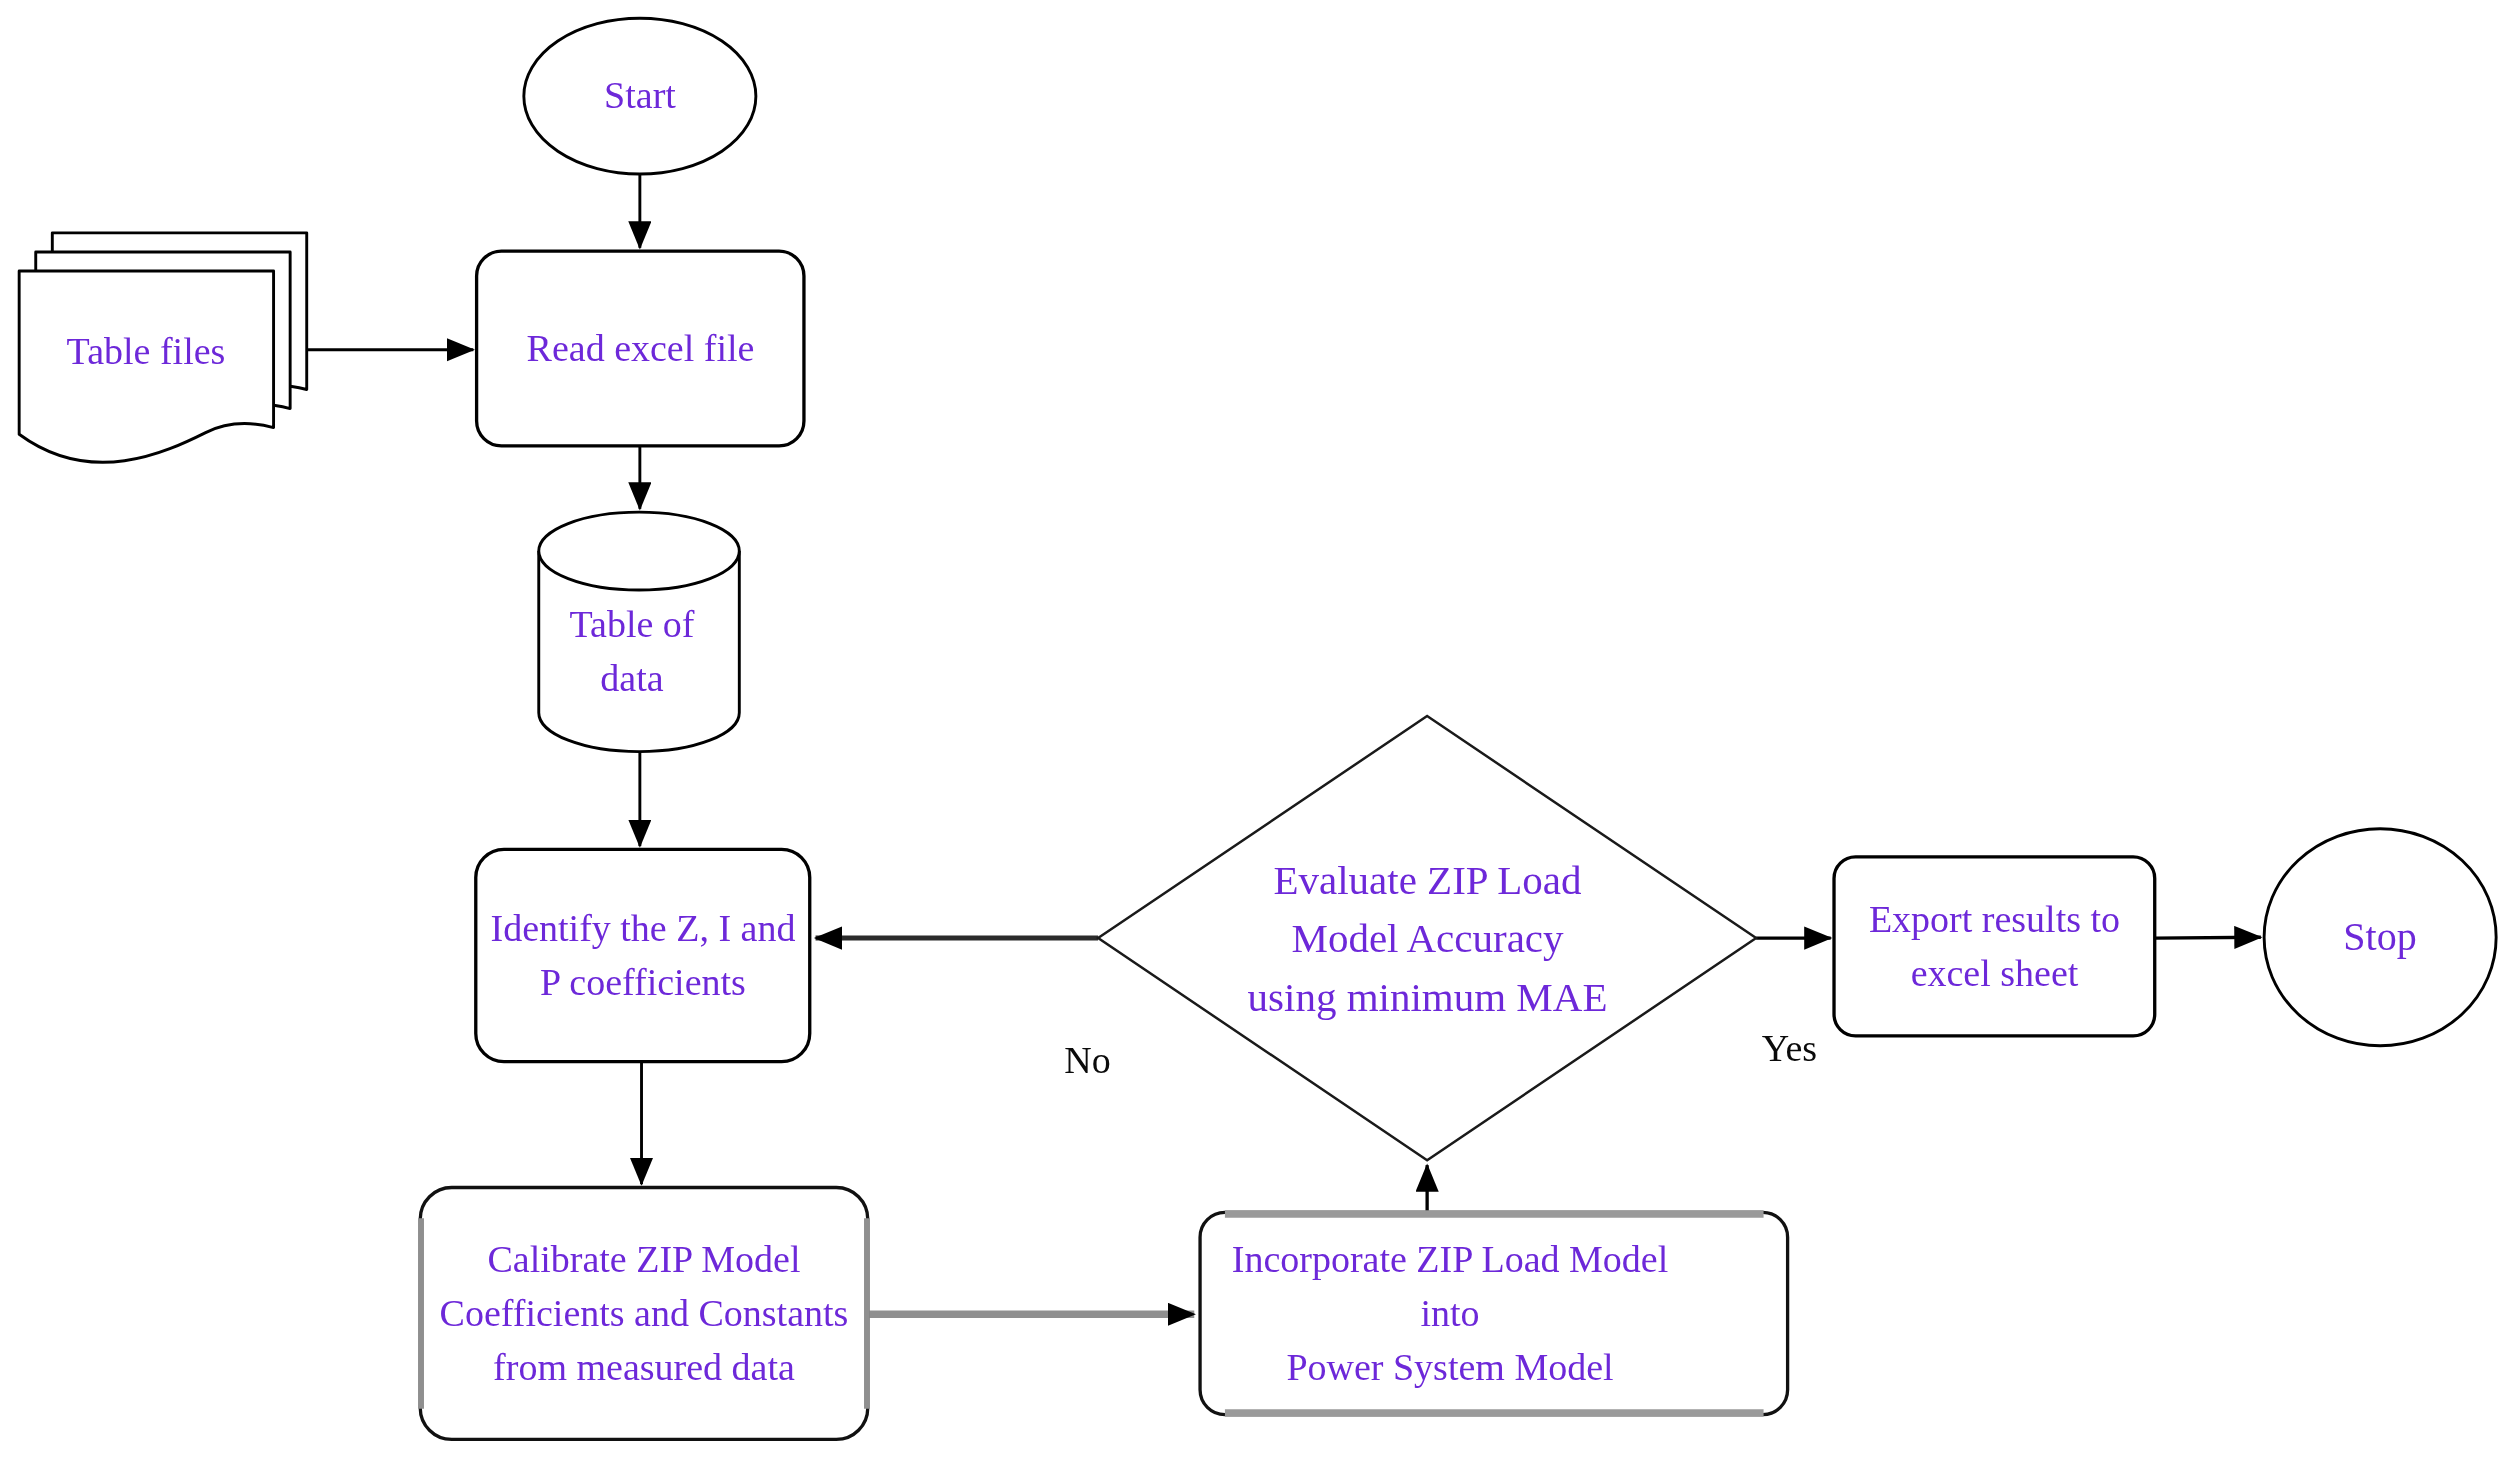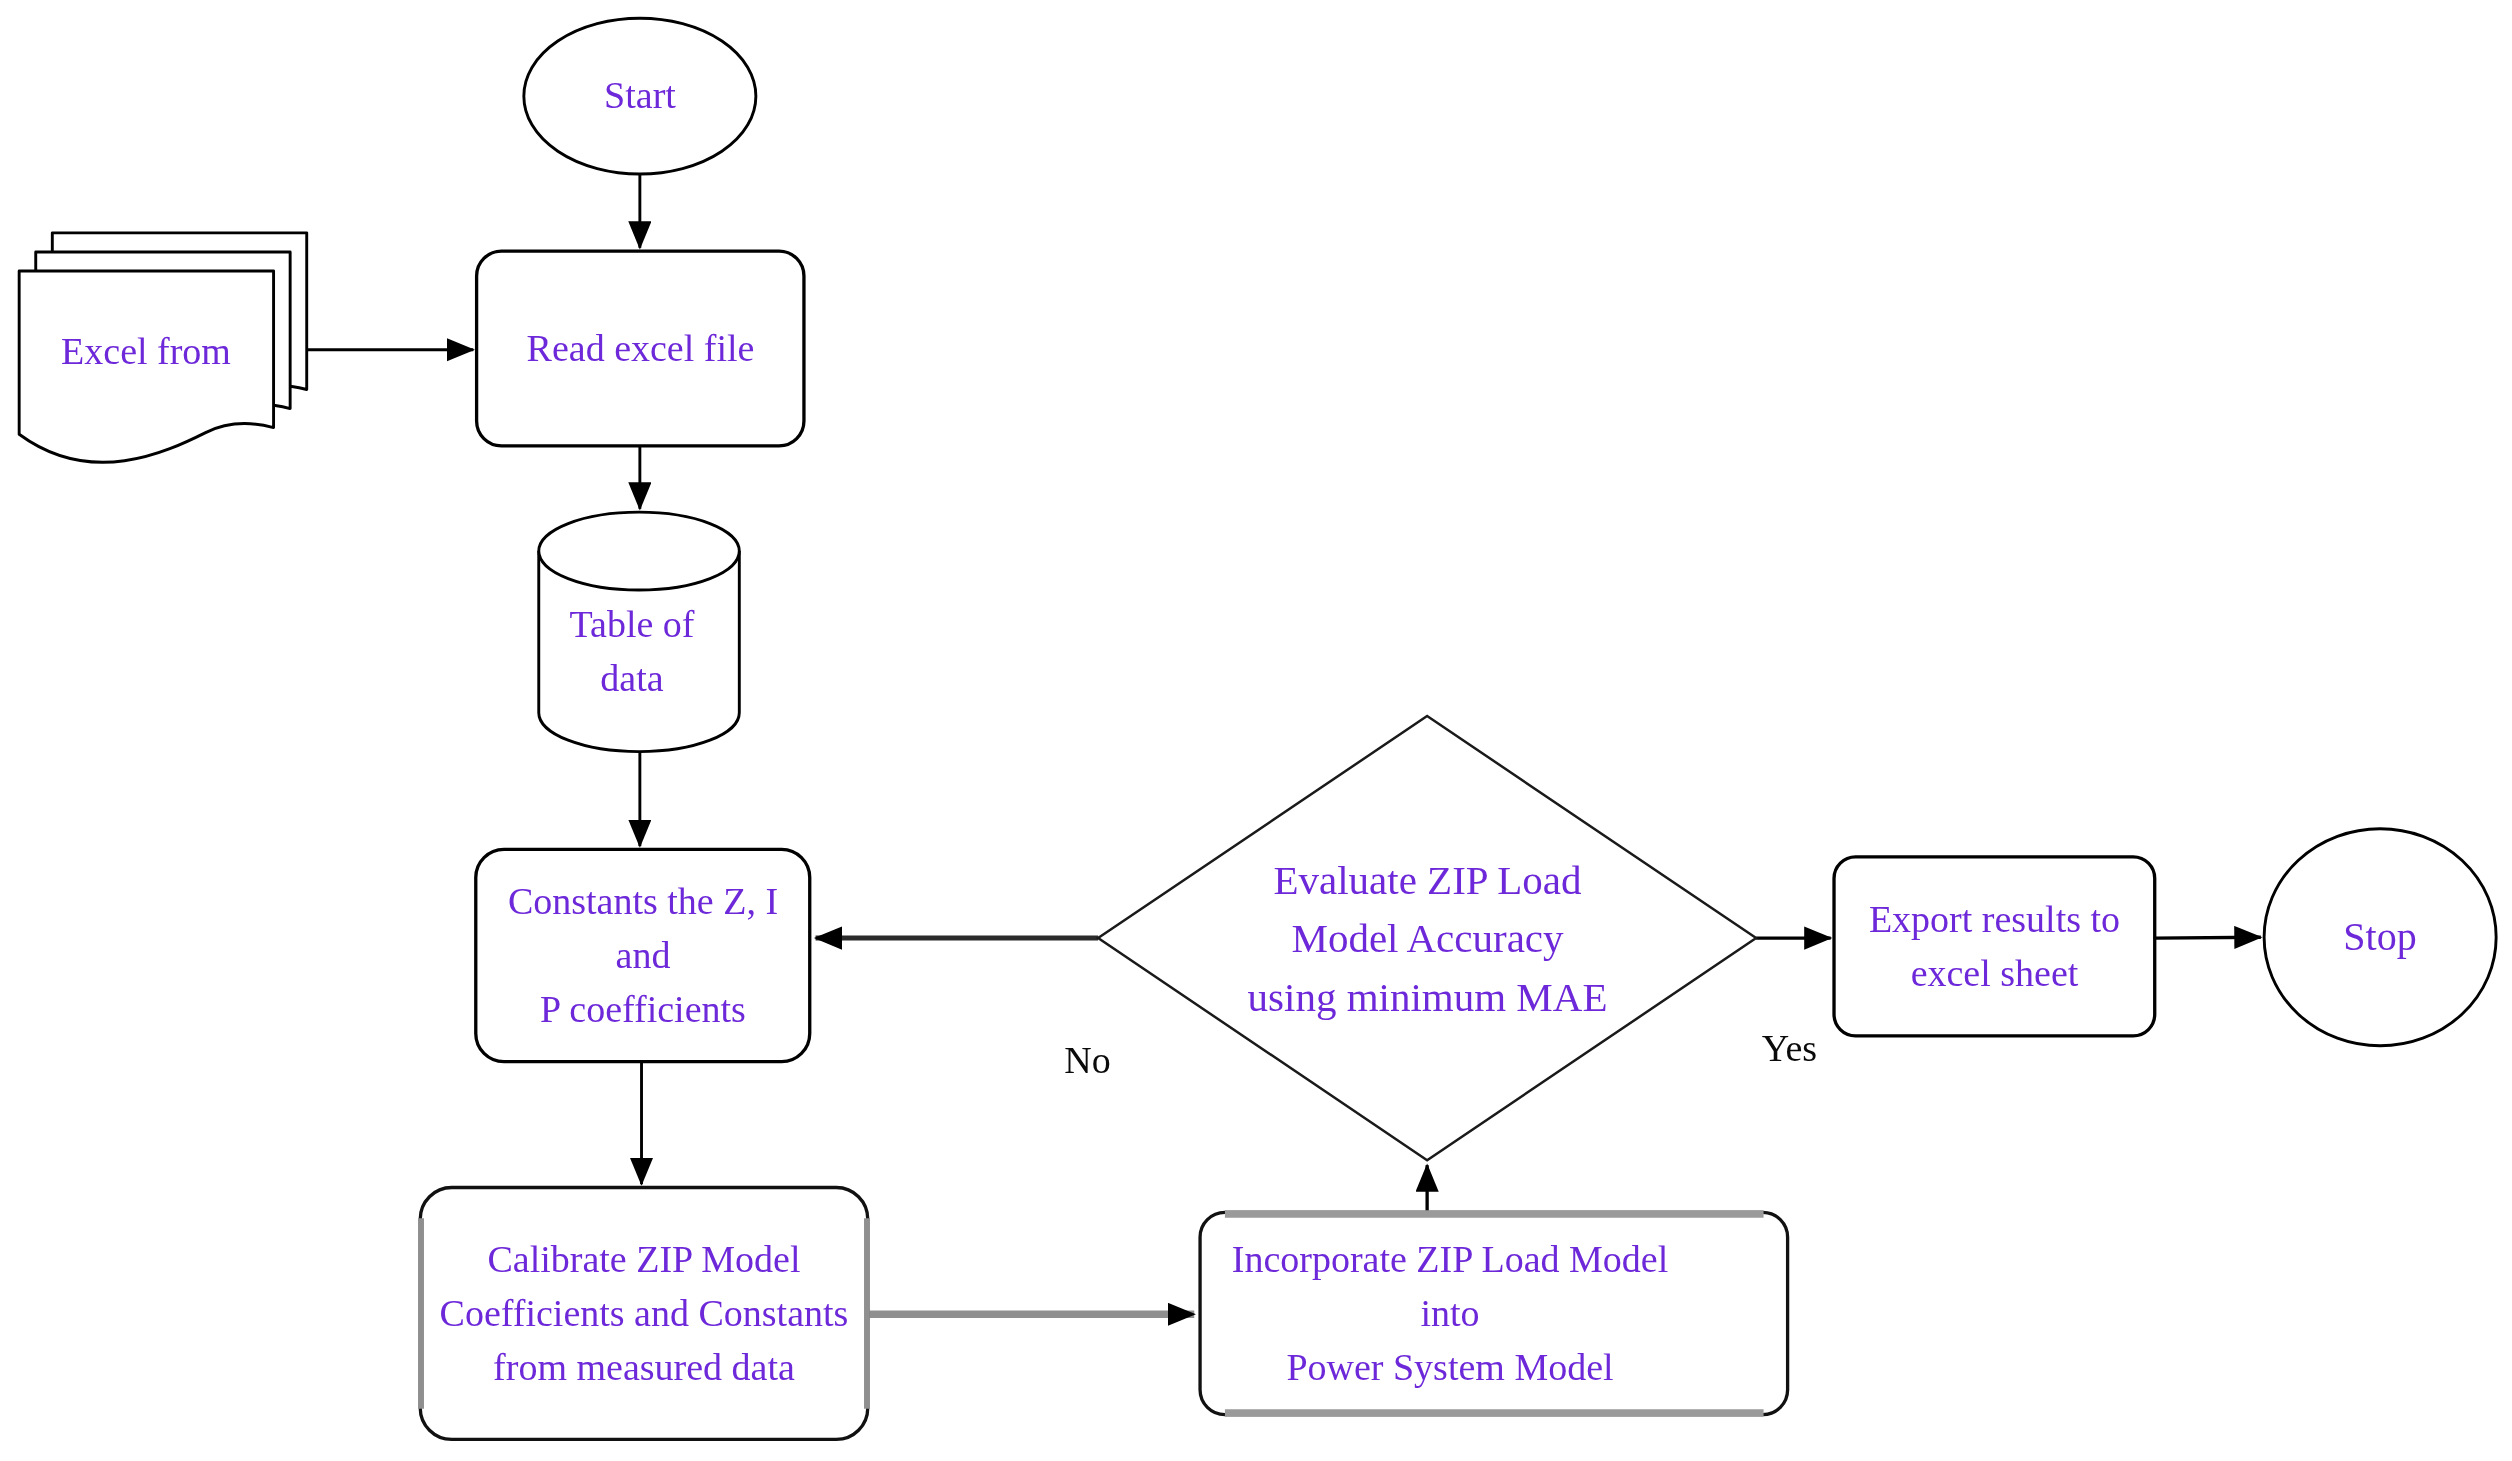--- a/index.html
+++ b/index.html
@@ -94,28 +94,28 @@
 
     <polygon points="1722,864 2119,1132 1722,1400 1325,1132" fill="#ffffff" stroke="#1a1a1a" stroke-width="3"></polygon>
 
     <rect x="2213" y="1034" width="387" height="216" rx="26" fill="#ffffff" stroke="#000000" stroke-width="4"></rect>
 
     <ellipse cx="2872" cy="1131" rx="140" ry="131" fill="#ffffff" stroke="#000000" stroke-width="3.5"></ellipse>
   </svg>
 
   <div class="lbl f46" style="left:524px;top:18px;width:232px;height:156px;">Start</div>
 
-  <div class="lbl f46" style="left:19px;top:271px;width:254px;height:162px;">Excel from</div>
+  <div class="lbl f46" style="left:19px;top:271px;width:254px;height:162px;">Table files</div>
 
   <div class="lbl f46" style="left:477px;top:251px;width:327px;height:195px;">Read excel file</div>
 
   <div class="lbl f46" style="left:539px;top:551px;width:186px;height:201px;">Table of
 data</div>
 
-  <div class="lbl f46" style="left:476px;top:850px;width:334px;height:212px;">Constants the Z, I and
+  <div class="lbl f46" style="left:476px;top:850px;width:334px;height:212px;">Identify the Z, I and
 P coefficients</div>
 
   <div class="lbl f46" style="left:420px;top:1188px;width:448px;height:252px;">Calibrate ZIP Model
 Coefficients and Constants
 from measured data</div>
 
   <div class="lbl f46" style="left:1200px;top:1213px;width:500px;height:202px;">Incorporate ZIP Load Model into
 Power System Model</div>
 
   <div class="lbl f46" style="left:1834px;top:857px;width:321px;height:179px;">Export results to

